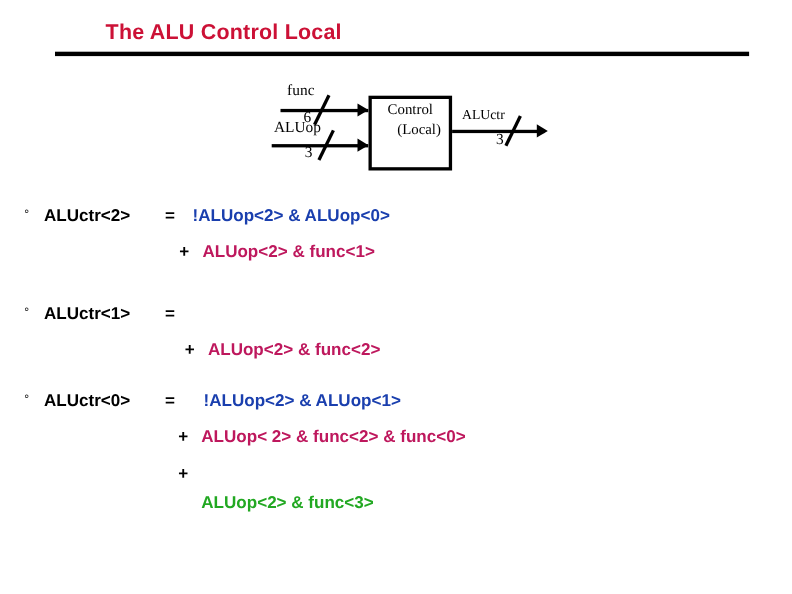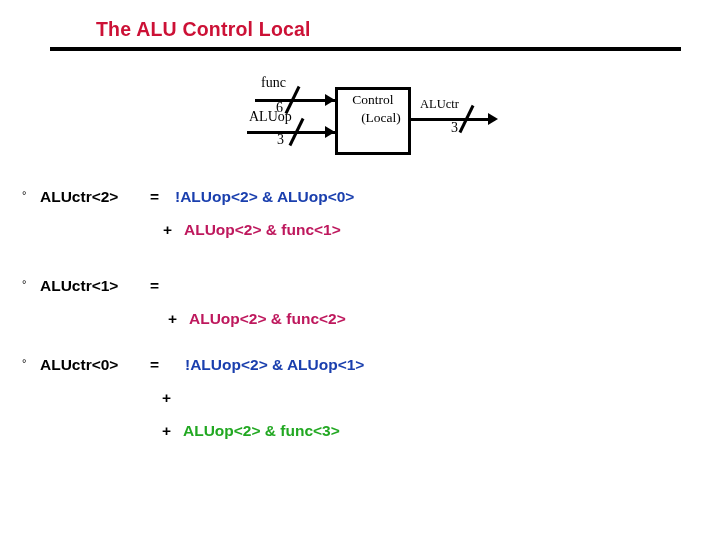--- a/index.html
+++ b/index.html
@@ -198,18 +198,19 @@
 
 <div class="eq-block" style="top:356px;">
   <div class="eq-line">
     <span class="eq-bullet">°</span>
     <span class="eq-lhs">ALUctr&lt;0&gt;</span>
     <span class="eq-eq" style="left:150px;">=</span>
     <span class="eq-term c-blue" style="left:175px;margin-left:10px;">!ALUop&lt;2&gt; &amp; ALUop&lt;1&gt;</span>
   </div>
   <div class="eq-line">
     <span class="eq-plus" style="left:162px;">+</span>
+    <span class="eq-term c-red" style="left:183px;">ALUop&lt; 2&gt;  &amp;  func&lt;2&gt;  &amp;  func&lt;0&gt;</span>
   </div>
   <div class="eq-line">
     <span class="eq-plus" style="left:162px;">+</span>
-    <span class="eq-term c-green" style="left:183px;">ALUop&lt;2&gt;  &amp;  func&lt;3&gt;</span>
+    <span class="eq-term c-green" style="left:183px;margin-top:27px;">ALUop&lt;2&gt;  &amp;  func&lt;3&gt;</span>
   </div>
 </div>
 
 </body></html>

